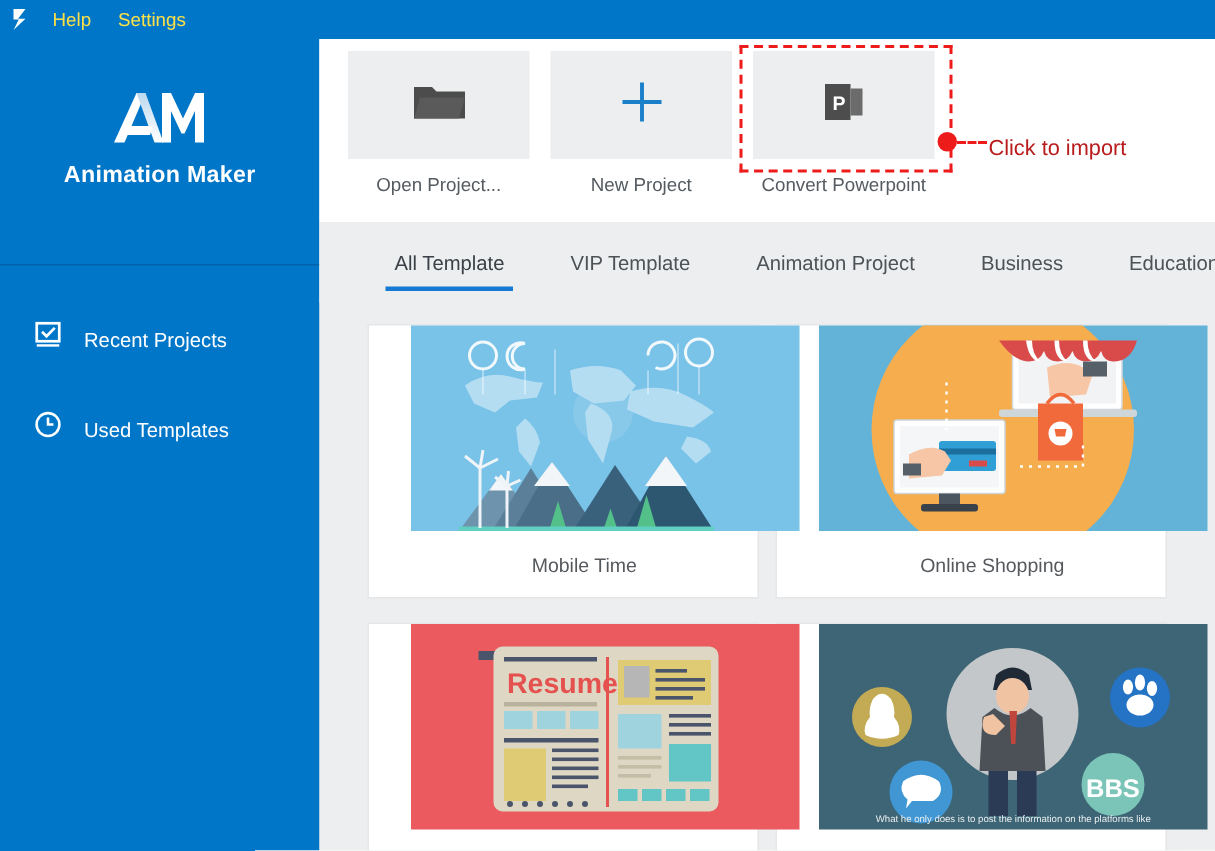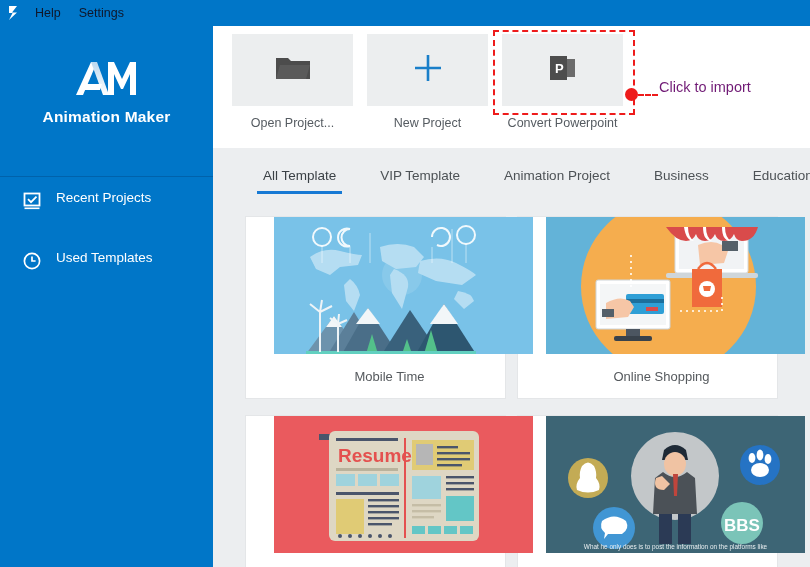--- a/index.html
+++ b/index.html
@@ -19,40 +19,40 @@
   .menubar {
     position: absolute; left:0; top:0; width: 810px; height: 26px;
     background: #0076c8; z-index: 5;
     display: flex; align-items: center;
   }
   .menu-logo {
     width: 26px; height: 26px; display:flex; align-items:center; justify-content:center;
   }
   .menu-logo svg { display:block; }
   .menu-item {
-    color: #0f172a; font-size: 12.5px; padding: 0 9px; line-height: 26px;
+    color: #fde047; font-size: 12.5px; padding: 0 9px; line-height: 26px;
     white-space: nowrap;
   }
 
   .brand {
     position: absolute; left: 0; top: 58px; width: 213px; text-align: center;
   }
   .brand-mark { height: 40px; display:flex; align-items:center; justify-content:center; }
   .brand-name {
     margin-top: 10px; color: #ffffff; font-size: 15.5px; font-weight: bold;
     letter-spacing: .2px;
     text-align: center;
   }
   .side-divider {
     position: absolute; left: 0; top: 176px; width: 213px; height: 1px;
     background: #0062ab;
   }
   .nav { position: absolute; left: 0; top: 190px; width: 213px; }
   .nav-item {
-    display: flex; align-items: flex-start; height: 44px; margin: 0 12px 16px 12px;
+    display: flex; align-items: flex-end; height: 44px; margin: 0 12px 16px 12px;
     padding-left: 10px; color: #ffffff; border-radius: 1px;
   }
   .nav-item.active { background: #2196f9; }
   .nav-icon { width: 30px; height: 22px; display:flex; align-items:center; }
   .nav-label { font-size: 13.5px; margin-left: 4px; }
 
   
   .main {
     position: absolute; left: 213px; top: 26px; width: 597px; height: 541px;
     background: #eceef0;
@@ -79,21 +79,21 @@
   }
   .annot-dot {
     position: absolute; left: 412px; top: 62px; width: 13px; height: 13px;
     background: #ee1b1b; border-radius: 50%;
   }
   .annot-dash {
     position: absolute; left: 425px; top: 68px; width: 20px; height: 0;
     border-top: 2px dashed #ee1b1b;
   }
   .annot-text {
-    position: absolute; left: 446px; top: 50px; color: #701a75;
+    position: absolute; left: 446px; top: 62px; color: #b91c1c;
     font-size: 14.5px; line-height: 23px; white-space: nowrap;
   }
   .annot-text .l2 { display:block; padding-left: 13px; }
 
   
   .tabs {
     position: absolute; left: 0; top: 122px; width: 597px; height: 54px;
     background: #eceef0; display: flex; padding-left: 28px;
   }
   .tab {

